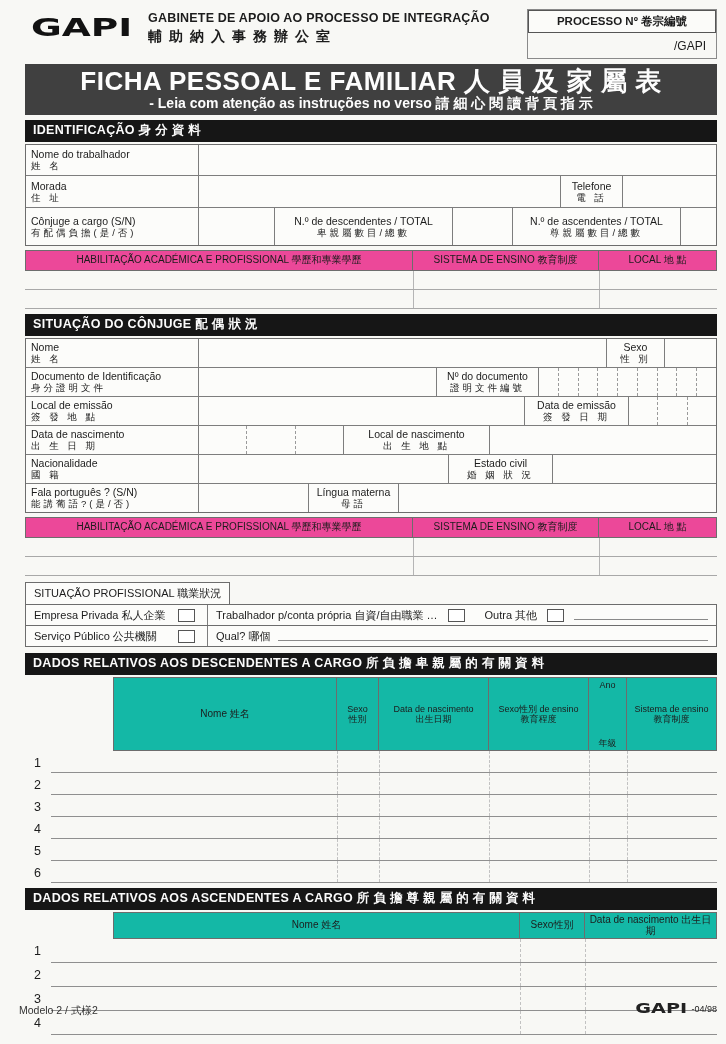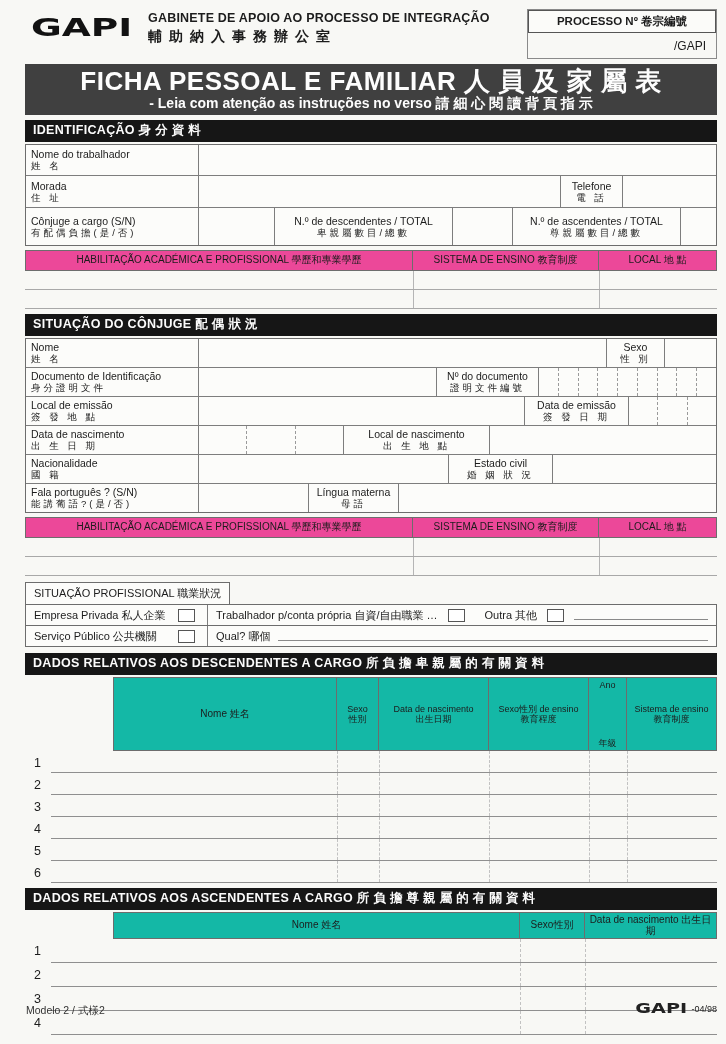--- a/index.html
+++ b/index.html
@@ -85,21 +85,21 @@
   
   .footer { display: flex; margin-top: 8px; }
   .foot-left { width: 508px; font-size: 12px; }
   .obs-row { display: flex; align-items: flex-end; }
   .obs-label { white-space: nowrap; }
   .obs-zh { font-size: 11.5px; }
   .uline { flex: 1; border-bottom: 1px solid #8a8a8a; height: 14px; margin-left: 6px; }
   .uline-full { border-bottom: 1px solid #8a8a8a; height: 18px; }
   .foot-right { flex: 1; padding-left: 26px; font-size: 11.5px; }
   .data-row { display: flex; gap: 8px; align-items: baseline; padding-top: 2px; }
-  .bottom-row { position: absolute; left: 26px; right: 9px; bottom: 26px; display: flex; justify-content: space-between; align-items: flex-end; }
+  .bottom-row { position: absolute; left: 19px; right: 9px; bottom: 26px; display: flex; justify-content: space-between; align-items: flex-end; }
   .modelo { font-size: 10.5px; color: #333; }
   .mini-logo-wrap { display: flex; align-items: center; font-size: 9px; color: #222; }
   .mini-logo { font-weight: 900; font-size: 16px; transform: scale(1.2,0.85); transform-origin: right center; margin-right: 4px; font-family: "DejaVu Sans", sans-serif; }
 </style>
 </head>
 <body>
 
 <div class="page">
 
   <div class="topbar">

